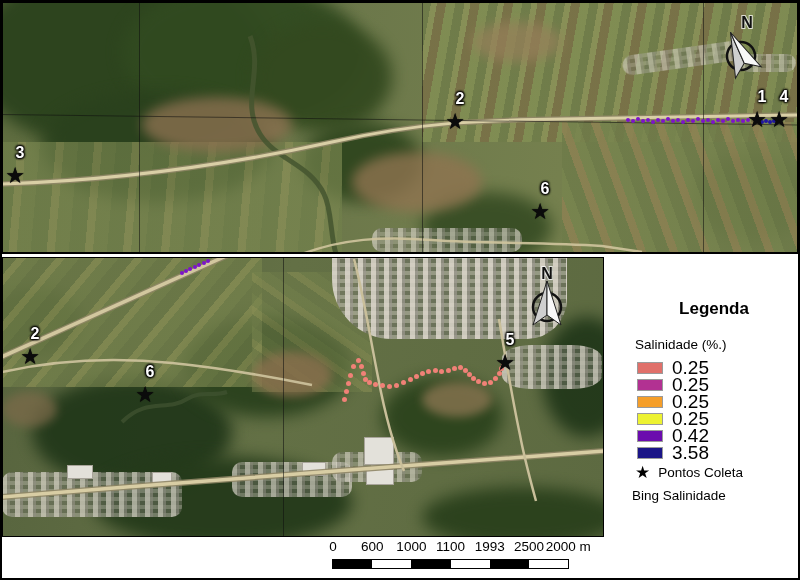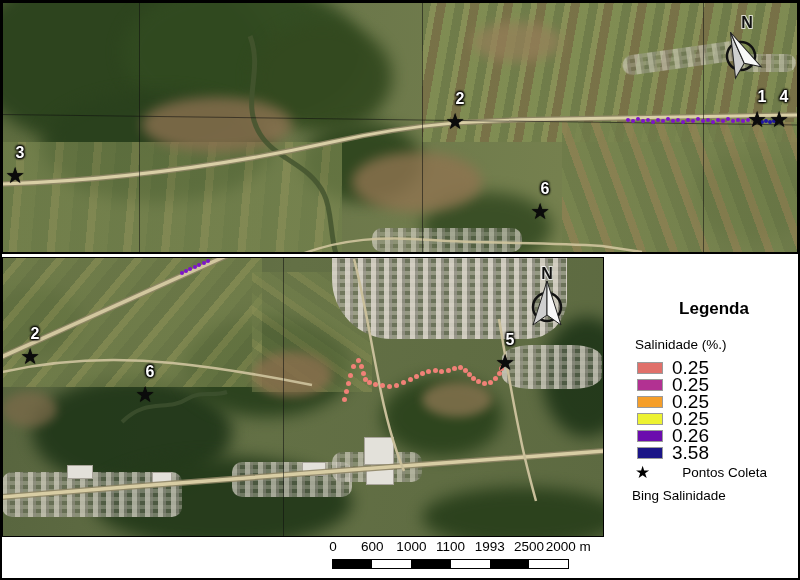--- a/index.html
+++ b/index.html
@@ -44,21 +44,21 @@
 
   
   .legend{position:absolute;left:602px;top:255px;width:194px;height:280px;background:#fff;z-index:30;}
   .legend-title{margin:42px 0 0 26px;text-align:center;font-size:17px;font-weight:700;color:#000;}
   .legend-layer{margin:18px 0 7px 31px;font-size:13.5px;color:#000;}
   .lg-row{display:flex;align-items:center;height:17px;margin-left:33px;}
   .lg-swatch{width:26px;height:12px;border:1px solid #9a9a9a;box-sizing:border-box;margin-right:9px;}
   .lg-label{font-size:19px;color:#000;}
   .legend-points{display:flex;align-items:center;margin:2px 0 0 31px;height:18px;}
   .legend-points .star{font-size:17px;line-height:17px;margin-right:8px;color:#000;}
-  .legend-points .lbl{font-size:13.5px;color:#000;margin-left:24px;}
+  .legend-points .lbl{font-size:13.5px;color:#000;}
   .legend-basemap{margin:7px 0 0 28px;font-size:13.5px;color:#000;}
 
   
   .scale-area{position:absolute;left:0;top:535px;width:796px;height:41px;background:#fff;z-index:30;}
   .sb{position:absolute;left:331px;top:2px;width:260px;height:36px;}
   .sb-label{position:absolute;top:0;transform:translateX(-50%);font-size:13.5px;color:#000;white-space:nowrap;}
   .sb-bar{position:absolute;left:-1px;top:20px;display:flex;border:1px solid #000;height:8px;}
   .sb-seg{width:39.2px;height:8px;}
 </style>
 </head>
@@ -256,21 +256,21 @@
         <div class="lg-row">
           <span class="lg-swatch" style="background: rgb(245, 158, 41);"></span>
           <span class="lg-label">0.25</span>
         </div>
         <div class="lg-row">
           <span class="lg-swatch" style="background: rgb(237, 242, 50);"></span>
           <span class="lg-label">0.25</span>
         </div>
         <div class="lg-row">
           <span class="lg-swatch" style="background: rgb(107, 12, 174);"></span>
-          <span class="lg-label">0.26</span>
+          <span class="lg-label">0.42</span>
         </div>
         <div class="lg-row">
           <span class="lg-swatch" style="background: rgb(26, 20, 135);"></span>
           <span class="lg-label">3.58</span>
         </div>
       </div>
     <div class="legend-points">
       <span class="star">★</span>
       <span class="lbl">Pontos Coleta</span>
     </div>

